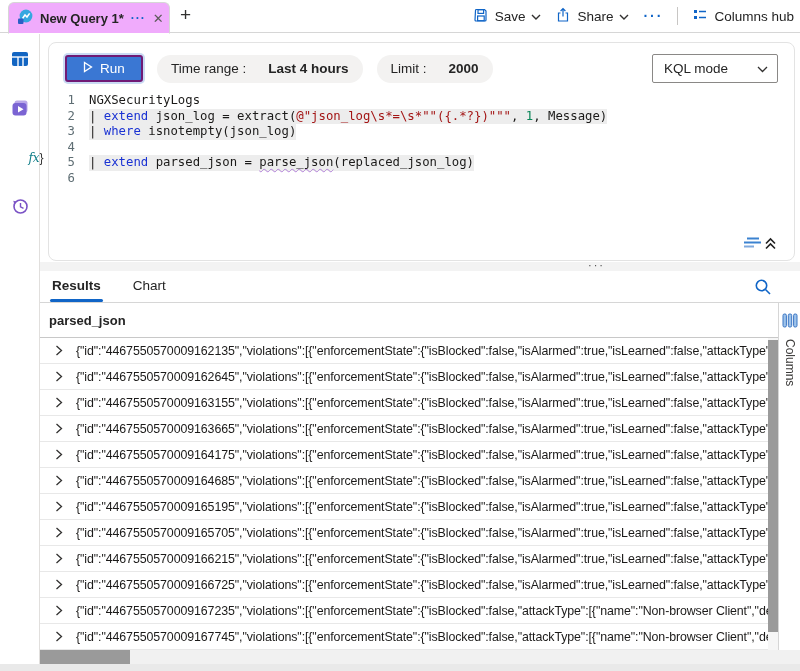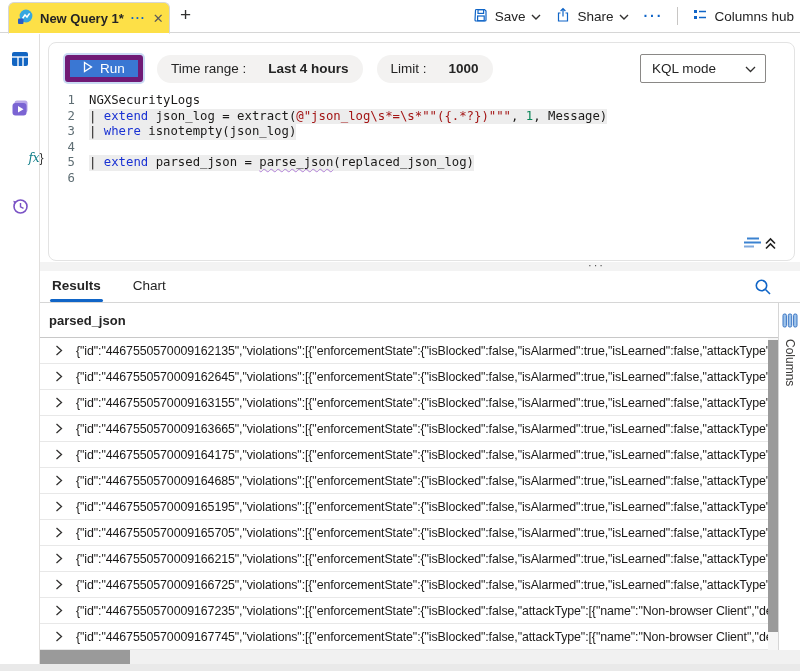--- a/index.html
+++ b/index.html
@@ -2,21 +2,21 @@
 <html><head>
 <meta charset="utf-8">
 <style>
   * { margin:0; padding:0; box-sizing:border-box; }
   html,body { width:800px; height:671px; overflow:hidden; background:#fff;
     font-family:"Liberation Sans", sans-serif; color:#242424; font-size:13px; }
 
   
   #tabbar { position:absolute; left:0; top:0; width:800px; height:33px; background:#fff;
     border-bottom:1px solid #d6d6d6; z-index:5; }
-  #query-tab { position:absolute; left:8px; top:2px; height:32px; width:162px; background:#fde047;
+  #query-tab { position:absolute; left:8px; top:2px; height:32px; width:162px; background:#f0abfc;
     border:1px solid #d6d6d6; border-bottom:1px solid #fff; border-radius:6px 6px 0 0;
     display:flex; align-items:center; padding:0 8px; gap:7px; z-index:6; }
   #query-tab .title { font-weight:bold; font-size:13px; white-space:nowrap; }
   #query-tab .tab-more { color:#1065c7; font-weight:bold; letter-spacing:1px; font-size:12px; cursor:pointer; }
   #query-tab .tab-close { color:#5c5b5a; font-size:13px; cursor:pointer; }
   #new-tab-btn { position:absolute; left:180px; top:4px; font-size:19px; font-weight:300; color:#323130; cursor:pointer; }
   #top-actions { position:absolute; right:6px; top:0; height:32px; display:flex; align-items:center; gap:14px; }
   .action { display:flex; align-items:center; gap:6px; cursor:pointer; }
   .action .lbl { font-size:13.5px; color:#242424; }
   .vdiv { width:1px; height:18px; background:#c8c6c4; }
@@ -27,27 +27,27 @@
     border-right:1px solid #e1dfdd; display:flex; flex-direction:column; align-items:center;
     padding-top:16px; gap:27px; }
   .side-icon { width:22px; height:22px; display:flex; align-items:center; justify-content:center; cursor:pointer; }
   .fx-text { font-size:12px; color:#333; white-space:nowrap; }
   .fx-text i { color:#0d7c86; font-family:"DejaVu Serif", serif;margin-left:29px; }
 
   
   #query-card { position:absolute; left:48px; top:42px; width:747px; height:219px;
     border:1px solid #e3e3e3; border-radius:8px; background:#fff; }
   #qc-toolbar { display:flex; align-items:center; gap:14px; padding:11px 14px 8px 16px; }
-  #run-btn { width:78px; height:27px; background:#3a77d3; border:5px solid #701a75;
+  #run-btn { width:78px; height:27px; background:#3a77d3; border:2px solid #701a75;
     box-shadow:0 0 0 2px #c9daf3; border-radius:3px; color:#fff; display:flex; align-items:center;
     justify-content:center; gap:7px; font-size:13.5px; cursor:pointer; }
   .pill { background:#f3f2f1; border-radius:14px; height:28px; display:flex; align-items:center;
     padding:0 14px; gap:22px; font-size:13.5px; cursor:pointer; white-space:nowrap; }
   .pill b { font-weight:bold; }
-  #mode-select { margin-left:auto; margin-right:14px; width:126px; height:29px; border:1px solid #8a8886;
+  #mode-select { margin-left:auto; margin-right:2px; width:126px; height:29px; border:1px solid #8a8886;
     border-radius:2px; display:flex; align-items:center; justify-content:space-between;
     padding:0 9px 0 11px; font-size:13.5px; cursor:pointer; background:#fff; }
 
   
   #editor { margin-top:2px; font-family:"DejaVu Sans Mono", monospace; font-size:12.3px; }
   .code-line { display:flex; line-height:15.6px; white-space:pre; }
   .code-line .ln { width:40px; text-align:right; padding-right:14px; color:#5f6e74; flex:none; }
   .code-line .lc.hl { background:#ededed; }
   .tok-p { color:#1b1a19; }
   .tok-k { color:#1a32d3; }
@@ -201,21 +201,21 @@
         </svg>
       </span>
       <span>Run</span>
     </div>
     <div class="pill">
       <span>Time range :</span>
       <b>Last 4 hours</b>
     </div>
     <div class="pill">
       <span>Limit :</span>
-      <b>1000</b>
+      <b>2000</b>
     </div>
     <div id="mode-select">
       <span>KQL mode</span>
       <span>
         <svg width="11" height="7" viewBox="0 0 11 7" fill="none" stroke="#323130" stroke-width="1.3">
             <path d="M1 1 L5.5 5.5 L10 1"></path>
           </svg>
       </span>
     </div>
   </div>

